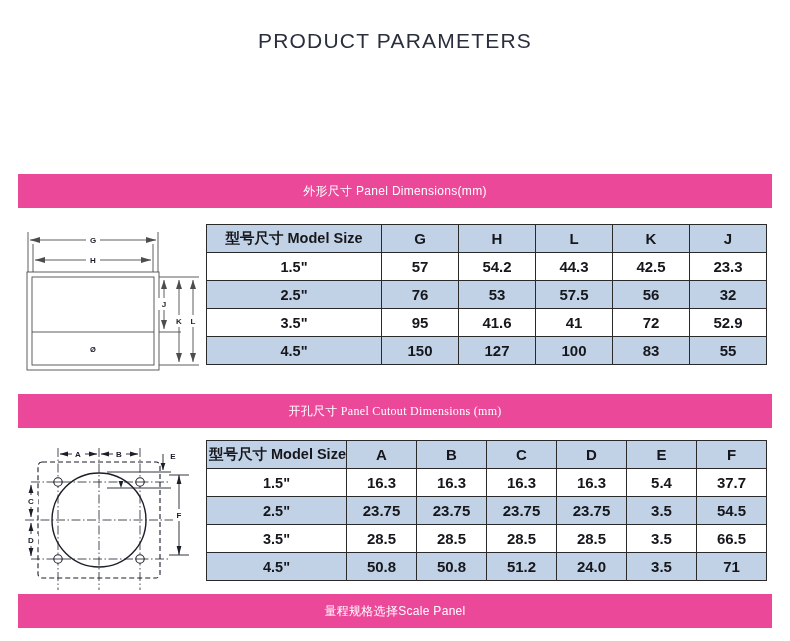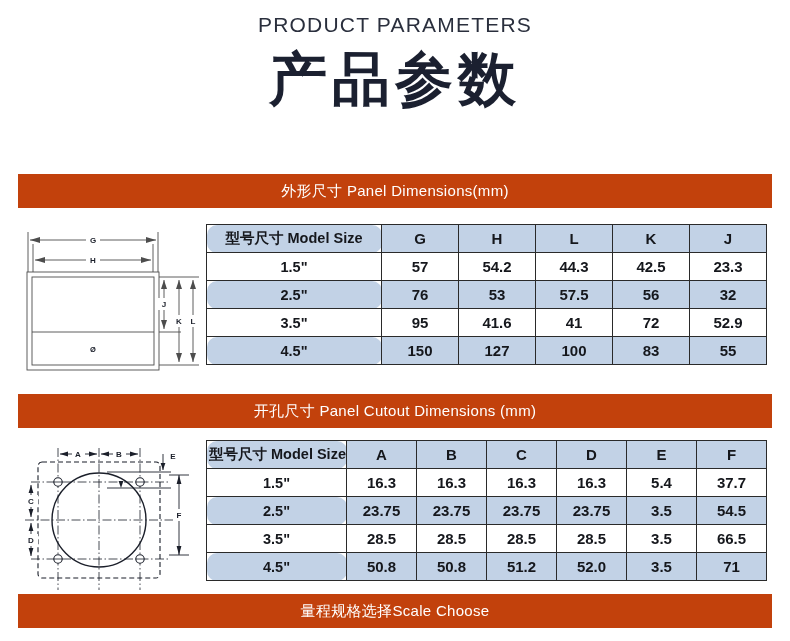--- a/index.html
+++ b/index.html
@@ -13,21 +13,21 @@
     position: relative;
     font-family: "Liberation Sans", "DejaVu Sans", sans-serif;
     color: #1b1f2a;
     overflow: hidden;
   }
 
   
   .header {
     width: 100%;
     text-align: center;
-    padding-top: 14px;
+    padding-top: 30px;
   }
   .header-en {
     font-size: 21px;
     letter-spacing: 1.2px;
     color: #2a2f3d;
     font-weight: 400;
     line-height: 1;
     margin: 0;
   }
   .header-cn {
@@ -39,30 +39,30 @@
     margin: 12px 0 0 0;
     font-family: "DejaVu Sans", "Liberation Sans", sans-serif;
   }
 
   
   .banner {
     position: absolute;
     left: 18px;
     width: 754px;
     height: 34px;
-    background: #c2410c;
+    background: #ec4899;
     color: #ffffff;
-    font-size: 15px;
+    font-size: 12px;
     line-height: 34px;
     text-align: center;
     letter-spacing: 0.3px;
     box-sizing: border-box;
   }
   #banner-1 { top: 174px; }
-  #banner-2 { top: 394px; }
+  #banner-2 { top: 394px; font-family: Liberation Serif, serif; }
   #banner-3 { top: 594px; }
 
   
   .section {
     position: absolute;
     left: 0;
     width: 790px;
     display: flex;
     align-items: flex-start;
   }
@@ -99,21 +99,20 @@
     overflow: hidden;
   }
   table.spec th {
     background: #c2d2e6;
     font-weight: 700;
     font-size: 15px;
   }
   table.spec th.model,
   table.spec td.model {
     font-size: 14.5px;
-    border-radius: 10px;
   }
   table.spec tr.odd td { background: #ffffff; }
   table.spec tr.even td { background: #c2d2e6; }
 
   
   table.t1 col.c0 { width: 175px; }
   table.t1 col.cx { width: 77px; }
   table.t2 col.c0 { width: 140px; }
   table.t2 col.cx { width: 70px; }
 
@@ -126,21 +125,20 @@
     fill: #1b1f2a;
     font-weight: 700;
   }
   .lbl-sm { font-size: 7.5px; }
 </style>
 </head>
 <body>
 
 <div class="header">
   <p class="header-en">PRODUCT PARAMETERS</p>
-  <p class="header-cn">产品参数</p>
 </div>
 
 <div class="banner" id="banner-1">外形尺寸 Panel Dimensions(mm)</div>
 
 <div class="section" id="section-1">
 
   <div class="drawing-wrap">
     <svg class="drawing" width="200" height="152" viewBox="0 0 200 152">
       <g stroke="#4d4d4d" stroke-width="0.9" fill="none">
 
@@ -394,22 +392,22 @@
           <td>28.5</td>
           <td>28.5</td>
           <td>3.5</td>
           <td>66.5</td>
         </tr>
         <tr class="even">
           <td class="model">4.5"</td>
           <td>50.8</td>
           <td>50.8</td>
           <td>51.2</td>
-          <td>52.0</td>
+          <td>24.0</td>
           <td>3.5</td>
           <td>71</td>
         </tr>
       </tbody>
     </table>
   </div>
 </div>
 
-<div class="banner" id="banner-3">量程规格选择Scale Choose</div>
+<div class="banner" id="banner-3">量程规格选择Scale Panel</div>
 
 </body></html>

